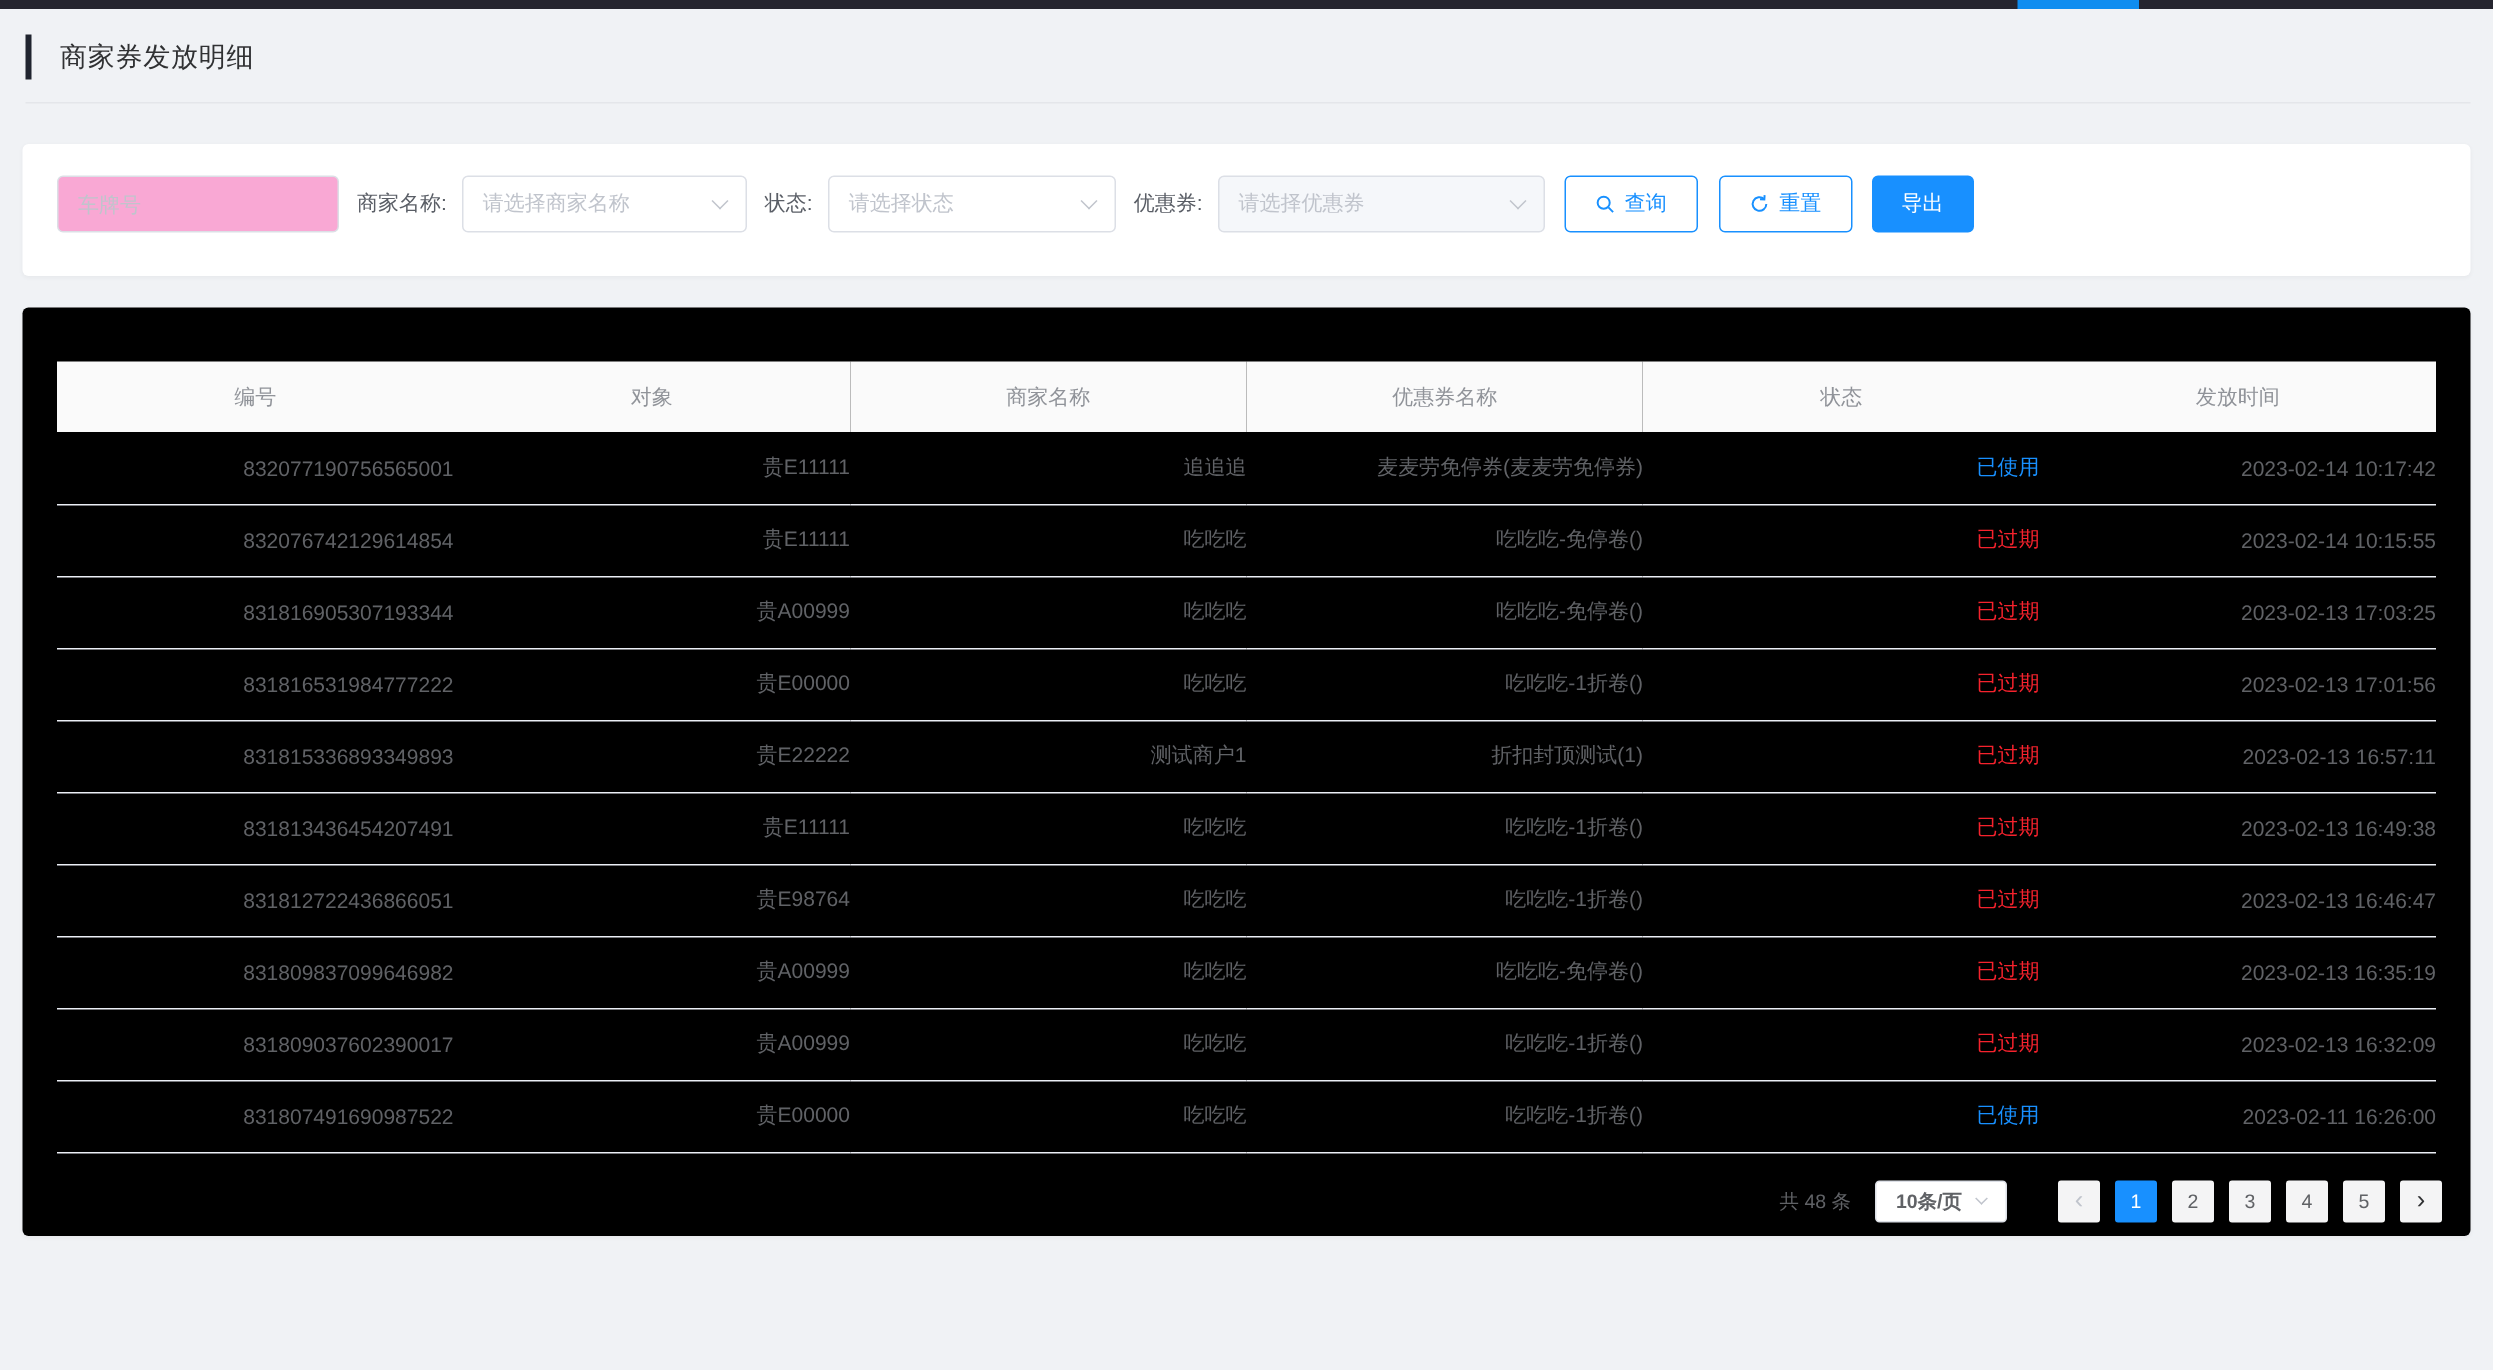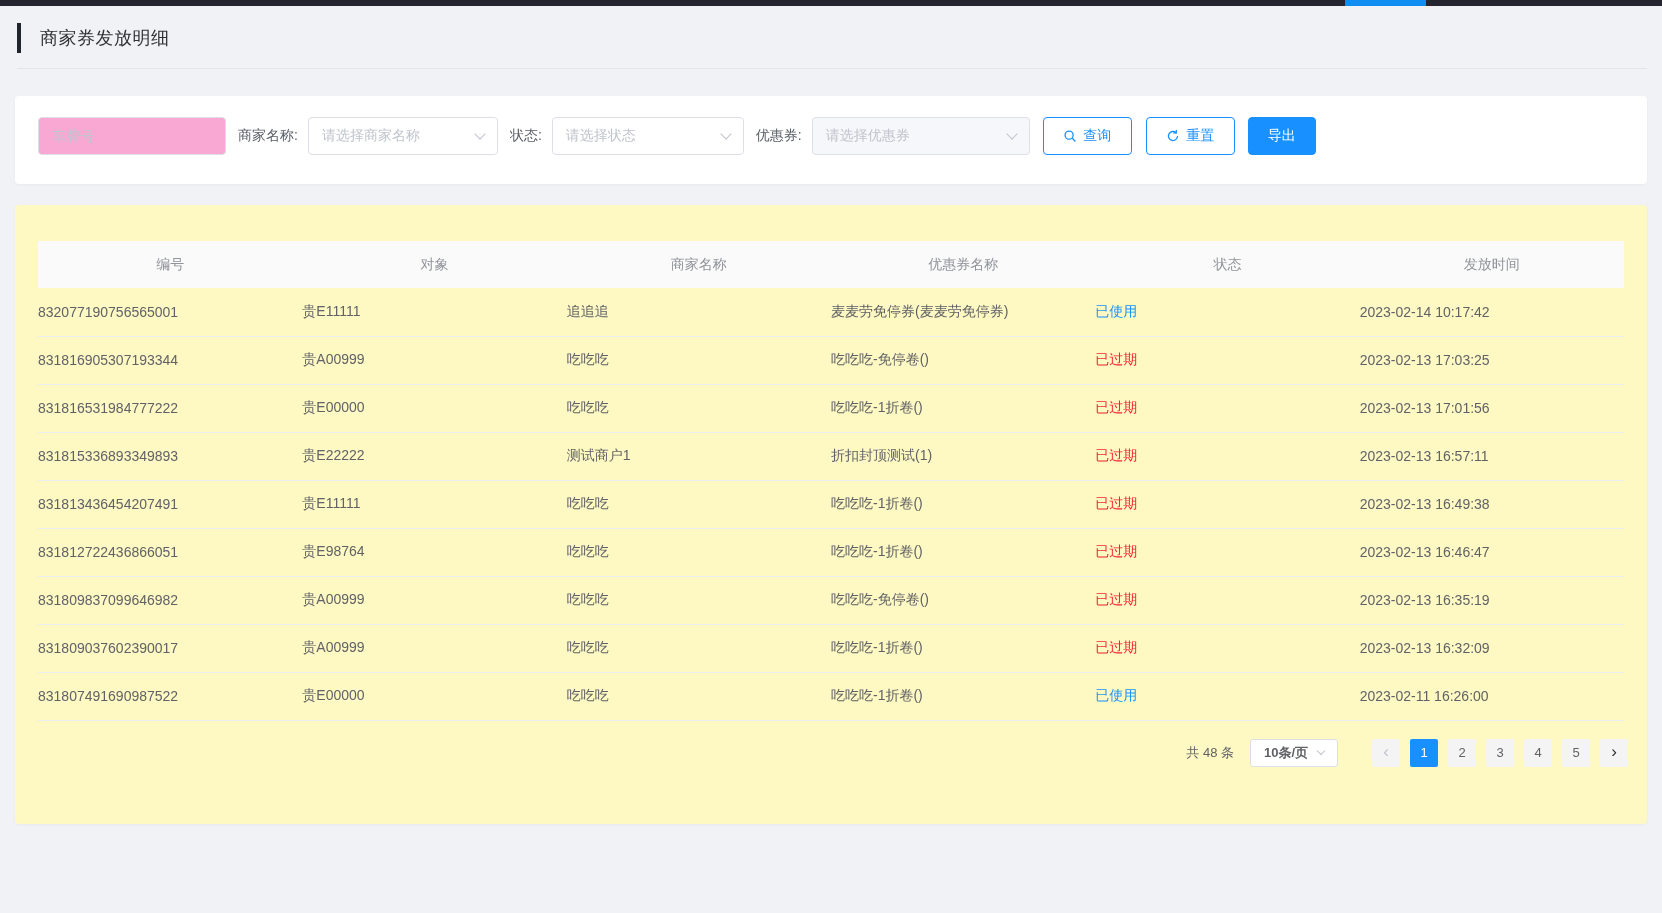--- a/index.html
+++ b/index.html
@@ -38,25 +38,25 @@
   .chevron-down { width:8px; height:8px; border-right:1.3px solid #c0c4cc; border-bottom:1.3px solid #c0c4cc; transform:rotate(45deg); margin-top:-4px; flex:none; }
 
   .btn { height:38px; border-radius:4px; font-size:14px; font-family:inherit; display:inline-flex; align-items:center; justify-content:center; gap:6px; cursor:pointer; }
   .btn-outline { border:1px solid #1890ff; color:#1890ff; background:#fff; }
   .btn-search { width:89px; margin-left:13px; }
   .btn-reset  { width:89px; margin-left:14px; }
   .btn-export { width:68px; margin-left:13px; background:#1890ff; border:1px solid #1890ff; color:#fff; }
   .btn svg { flex:none; }
 
   
-  .table-card { position:absolute; top:205px; left:15px; width:1632px; height:619px; background:#fef9c3; border-radius:4px; box-shadow:0 1px 3px rgba(0,0,0,0.04); }
+  .table-card { position:absolute; top:205px; left:15px; width:1632px; height:619px; background:#000000; border-radius:4px; box-shadow:0 1px 3px rgba(0,0,0,0.04); }
   .table-wrap { padding:36px 23px 0 23px; }
   table { width:100%; border-collapse:collapse; table-layout:fixed; }
   thead th { height:47px; background:#fafafa; color:#909399; font-weight:400; font-size:14px; text-align:center; }
-  tbody td { height:48px; border-bottom:1px solid #ebeef5; font-size:14px; color:#606266; text-align:left; white-space:nowrap; overflow:hidden; }
+  tbody td { height:48px; border-bottom:1px solid #ebeef5; font-size:14px; color:#606266; text-align:right; white-space:nowrap; overflow:hidden; }
   .status-used { color:#1890ff; }
   .status-expired { color:#f5222d; }
 
   
   .pagination { display:flex; align-items:center; justify-content:flex-end; margin-top:18px; padding-right:14px; }
   .total-text { font-size:13px; color:#606266; margin-right:16px; }
   .size-select { width:88px; height:28px; border:1px solid #dcdfe6; border-radius:3px; background:#fff; display:flex; align-items:center; justify-content:center; gap:10px; font-size:13px; color:#606266; cursor:pointer; margin-right:29px;font-weight:bold; }
   .size-select .chevron-down { width:6px; height:6px; margin-top:-3px; }
   .pager { display:flex; align-items:center; }
   .page-btn { min-width:28px; height:28px; padding:0 4px; margin:0 5px; border:none; border-radius:2px; background:#f4f4f5; color:#606266; font-size:13px; font-family:inherit; display:flex; align-items:center; justify-content:center; cursor:pointer; }
@@ -136,20 +136,28 @@
           </tr>
       </thead>
       <tbody>
           <tr>
             <td>832077190756565001</td>
             <td>贵E11111</td>
             <td>追追追</td>
             <td>麦麦劳免停券(麦麦劳免停券)</td>
             <td><span class="status-used">已使用</span></td>
             <td>2023-02-14 10:17:42</td>
+          </tr>
+          <tr>
+            <td>832076742129614854</td>
+            <td>贵E11111</td>
+            <td>吃吃吃</td>
+            <td>吃吃吃-免停卷()</td>
+            <td><span class="status-expired">已过期</span></td>
+            <td>2023-02-14 10:15:55</td>
           </tr>
           <tr>
             <td>831816905307193344</td>
             <td>贵A00999</td>
             <td>吃吃吃</td>
             <td>吃吃吃-免停卷()</td>
             <td><span class="status-expired">已过期</span></td>
             <td>2023-02-13 17:03:25</td>
           </tr>
           <tr>

